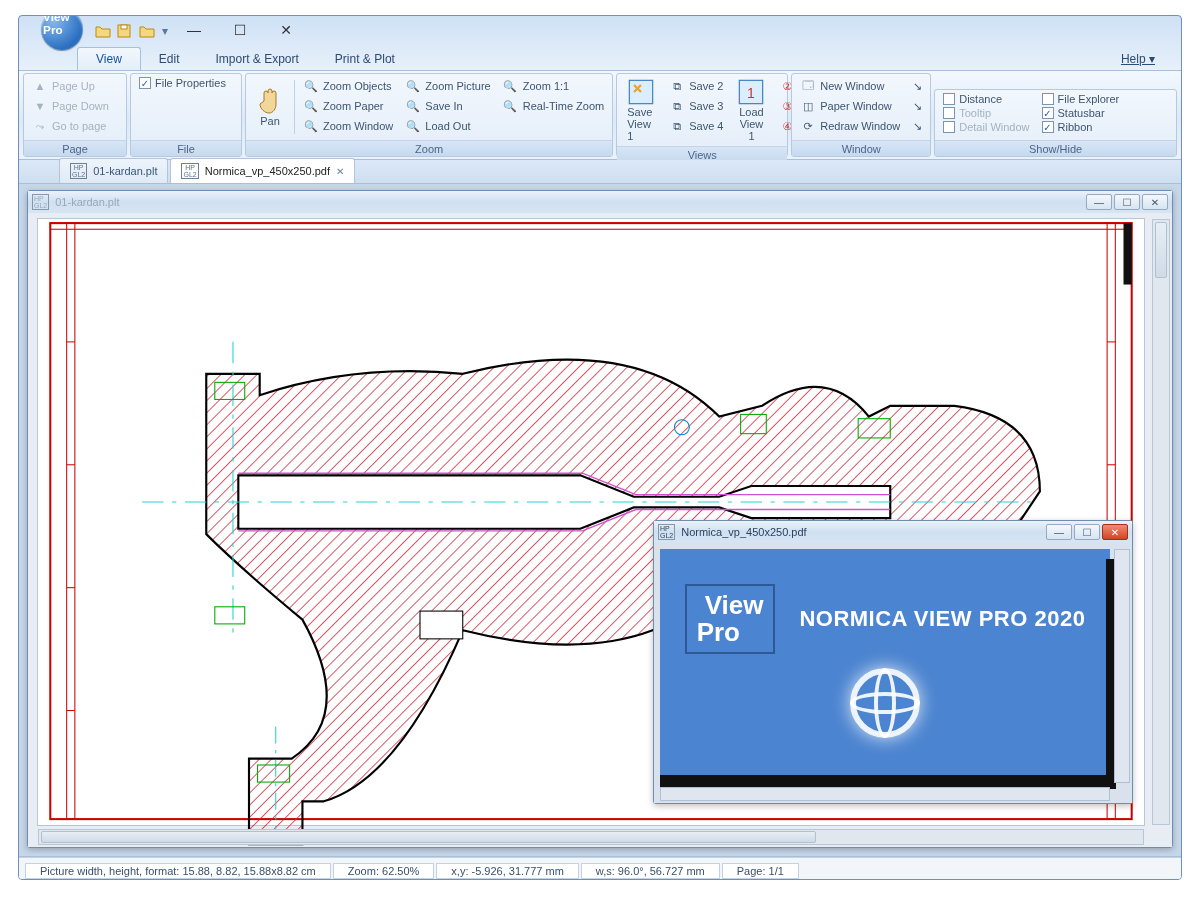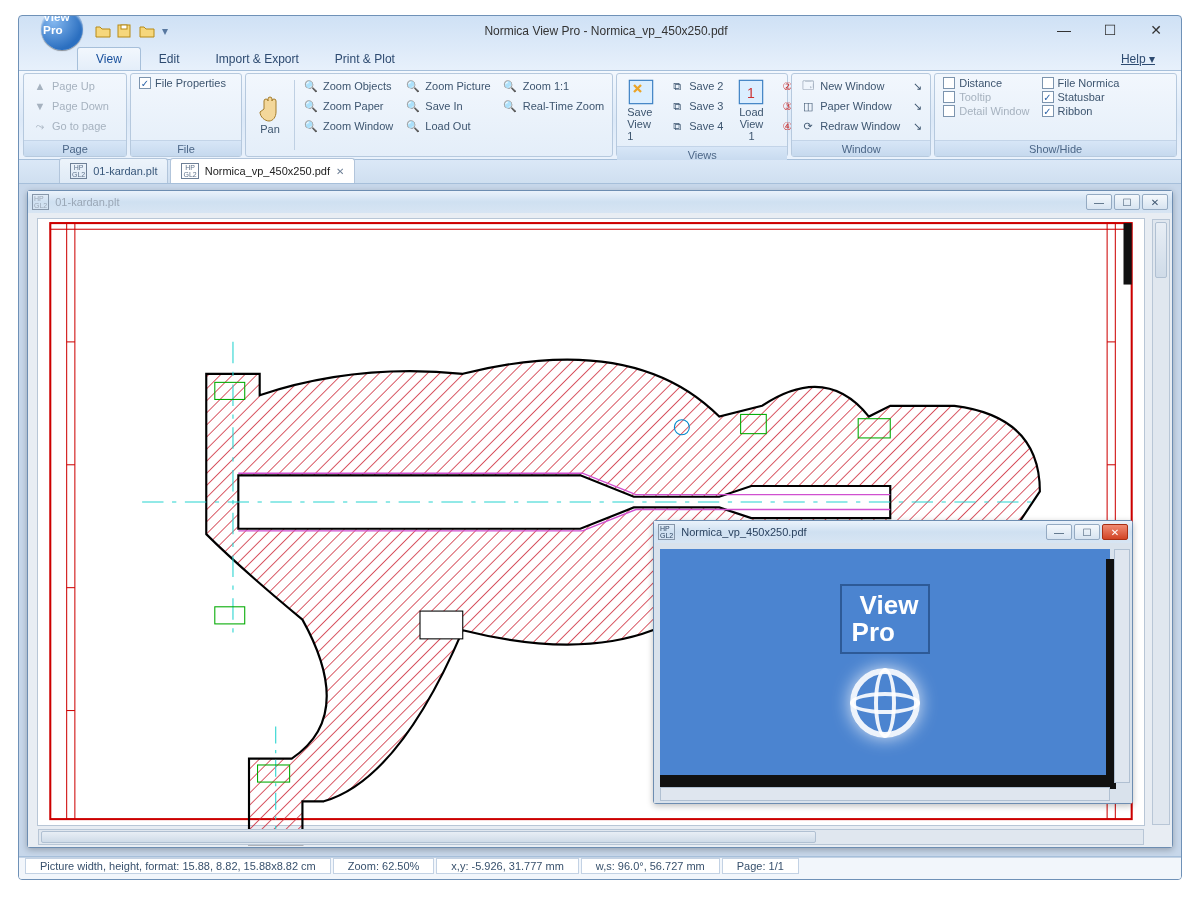--- a/index.html
+++ b/index.html
@@ -173,21 +173,21 @@
   .pdf-name{font-size:22px;font-weight:600;letter-spacing:.5px;}
   .globe{width:70px;height:70px;border:6px solid rgba(255,255,255,.9);border-radius:50%;margin-top:14px;position:relative;box-shadow:0 0 18px rgba(255,255,255,.8);}
   .globe::before,.globe::after{content:"";position:absolute;border:4px solid rgba(255,255,255,.9);}
   .globe::before{inset:-6px 18px;border-radius:50%;}
   .globe::after{inset:18px -6px;border-radius:50%;}
   .pdf-hsb{position:absolute;left:6px;right:22px;bottom:2px;height:14px;background:#dfe6ef;border:1px solid #b0c0d2;}
   .pdf-vsb{position:absolute;right:2px;top:6px;bottom:20px;width:16px;background:#dfe6ef;border:1px solid #b0c0d2;}
   
   .status{
     height:22px;flex:0 0 22px;background:var(--status-bg);
-    display:flex;align-items:flex-start;gap:2px;padding:0 6px;
+    display:flex;align-items:flex-end;gap:2px;padding:0 6px;
     font-size:11px;color:#37506c;border-top:1px solid #c3d2e4;
   }
   .status .cell{border:1px solid #c3d2e4;padding:1px 14px;background:#fff;}
   .status .spacer{flex:1;}
 </style>
 </head>
 <body>
 
 <div class="window">
 
@@ -207,21 +207,20 @@
             <rect x="4" y="1" width="6" height="4" fill="#fff" stroke="#b68a16"></rect>
           </svg>
         </div>
       <div class="qbtn">
           <svg viewBox="0 0 16 14">
             <path class="fold-fill" d="M1 3h4l2 2h8v8H1z"></path>
           </svg>
         </div>
       <div class="qbtn" style="width:12px;color:#5878a0;">▾</div>
     </div>
-    <div class="title">Normica View Pro - Normica_vp_450x250.pdf</div>
     <div class="sysbtns">
       <div>—</div>
       <div>☐</div>
       <div class="close">✕</div>
     </div>
   </div>
 
   <div class="ribbon-tabs">
     <div class="rtab active">View</div>
     <div class="rtab">Edit</div>
@@ -305,20 +304,21 @@
           <div class="cmd">
               <span class="ico">🔍</span>
               <span>Zoom 1:1</span>
             </div>
           <div class="cmd">
               <span class="ico">🔍</span>
               <span>Real-Time Zoom</span>
             </div>
         </div>
       </div>
+      <div class="rpanel-lbl">Zoom</div>
     </div>
 
     <div class="rpanel" style="width:172px;">
       <div class="rpanel-body">
         <div class="big">
           <span class="ico"><svg viewBox="0 0 24 24">
                 <rect x="2" y="2" width="20" height="20" fill="#dbeeff" stroke="#3a7fc2"></rect>
                 <path d="M6 6l6 6M6 12l6-6" stroke="#eba428" stroke-width="2"></path>
               </svg></span>
           <span style="text-align:left;line-height:1.1">Save View 1</span>
@@ -375,40 +375,40 @@
           <div class="cmd">
               <span class="ico">⟳</span>
               <span>Redraw Window</span>
               <span style="margin-left:auto;">↘</span>
             </div>
         </div>
       </div>
       <div class="rpanel-lbl">Window</div>
     </div>
 
-    <div class="rpanel" style="flex:1;">
+    <div class="rpanel" style="flex:1;margin-top:16px;">
       <div class="rpanel-body">
         <div class="stacked">
           <div class="chk">
               <span class="box"></span>
               <span>Distance</span>
             </div>
           <div class="chk dis">
               <span class="box"></span>
               <span>Tooltip</span>
             </div>
           <div class="chk dis">
               <span class="box"></span>
               <span>Detail Window</span>
             </div>
         </div>
         <div class="stacked">
           <div class="chk">
               <span class="box"></span>
-              <span>File Normica</span>
+              <span>File Explorer</span>
             </div>
           <div class="chk">
               <span class="box">✓</span>
               <span>Statusbar</span>
             </div>
           <div class="chk">
               <span class="box">✓</span>
               <span>Ribbon</span>
             </div>
         </div>
@@ -520,20 +520,21 @@
           <div class="mclose hot">✕</div>
         </div>
       </div>
       <div class="mdi-body" style="background:#d9e2ec;">
         <div class="pdf-canvas">
           <div class="pdf-head">
             <div class="pdf-logo">
               <span class="l1">View</span>
               <span class="l2">Pro</span>
             </div>
+            <div class="pdf-name">NORMICA VIEW PRO 2020</div>
           </div>
           <div class="globe"></div>
         </div>
         <div class="pdf-vsb"></div>
         <div class="pdf-hsb"></div>
       </div>
     </div>
 
   </div>
 

